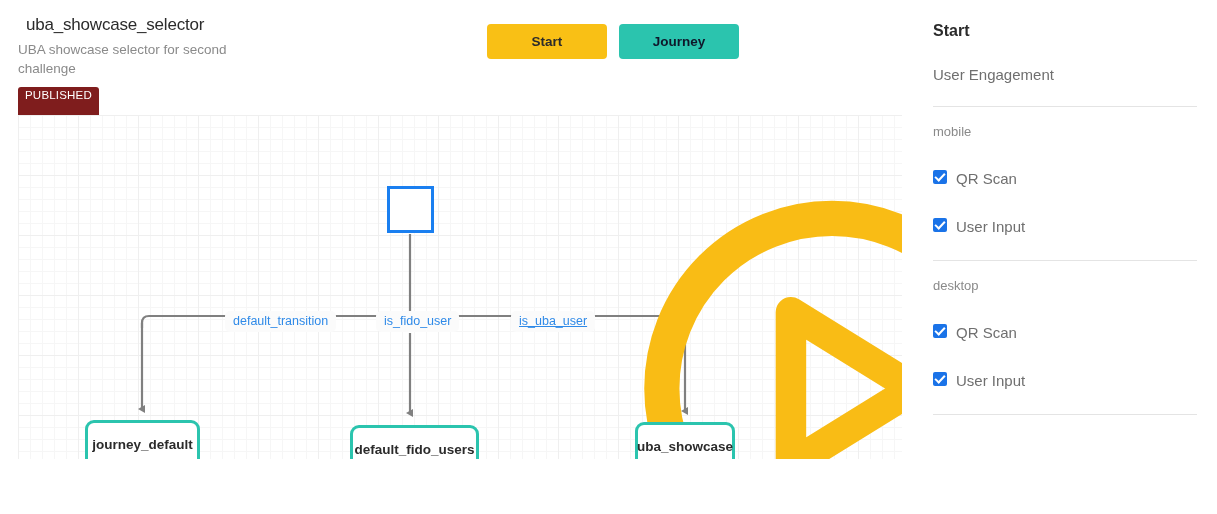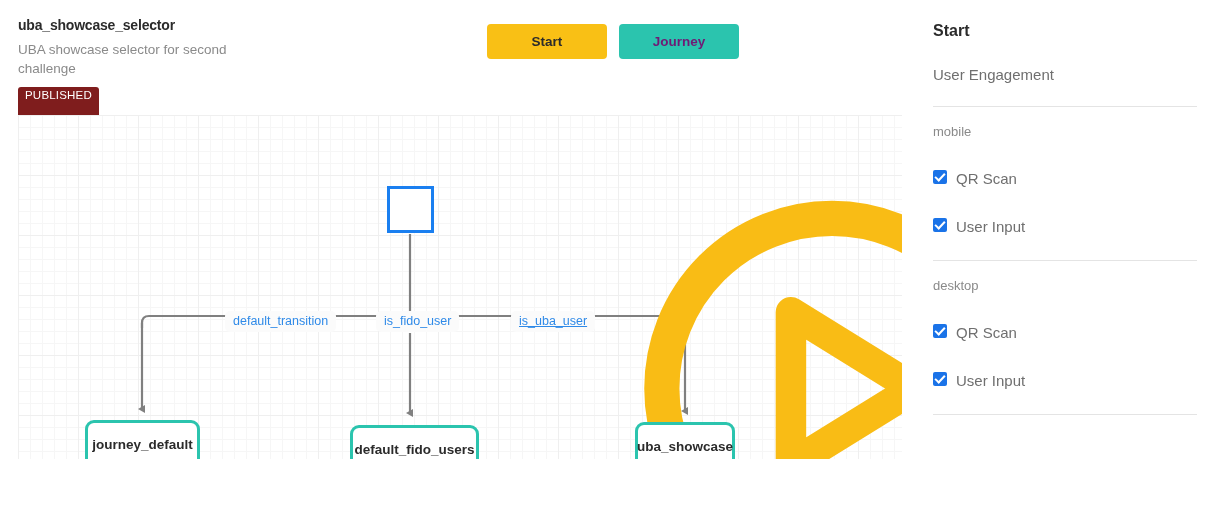--- a/index.html
+++ b/index.html
@@ -30,26 +30,26 @@
     height: 514px;
   }
 
   .header {
     position: absolute;
     left: 18px;
     top: 14px;
     width: 420px;
   }
   .doc-title {
-    font-size: 14px;
-    font-weight: bold;
+    font-size: 17px;
+    font-weight: normal;
     color: #2b2b2b;
     letter-spacing: -0.2px;
     line-height: 22px;
-    margin: 0 0 4px 0;
+    margin: 0 0 4px 8px;
   }
   .doc-desc {
     font-size: 13.5px;
     color: #8a8a8a;
     line-height: 19px;
     width: 230px;
     margin: 0 0 7px 0;
   }
   .badge {
     display: inline-block;
@@ -82,21 +82,21 @@
     line-height: 35px;
     text-align: center;
   }
   .btn-start {
     background: #f9c015;
     color: #2b2b2b;
     width: 120px;
   }
   .btn-journey {
     background: #2bc4ae;
-    color: #701a75;
+    color: #0f172a;
     width: 120px;
   }
 
   
   .canvas {
     position: absolute;
     left: 18px;
     top: 115px;
     width: 884px;
     height: 344px;

